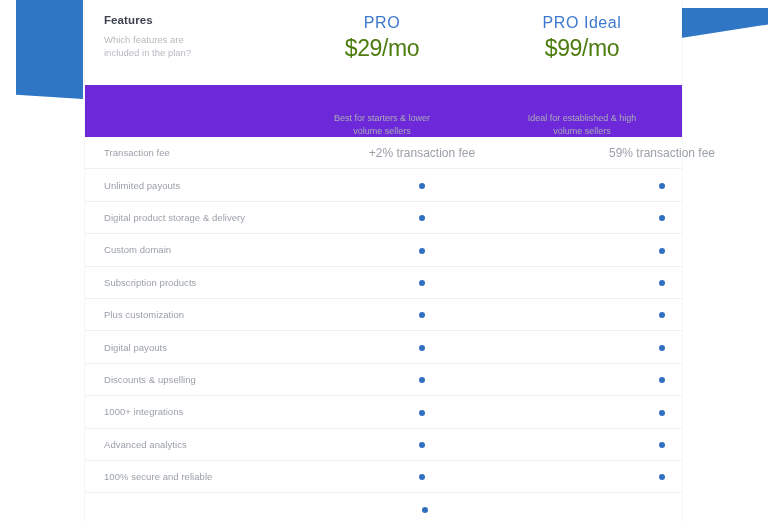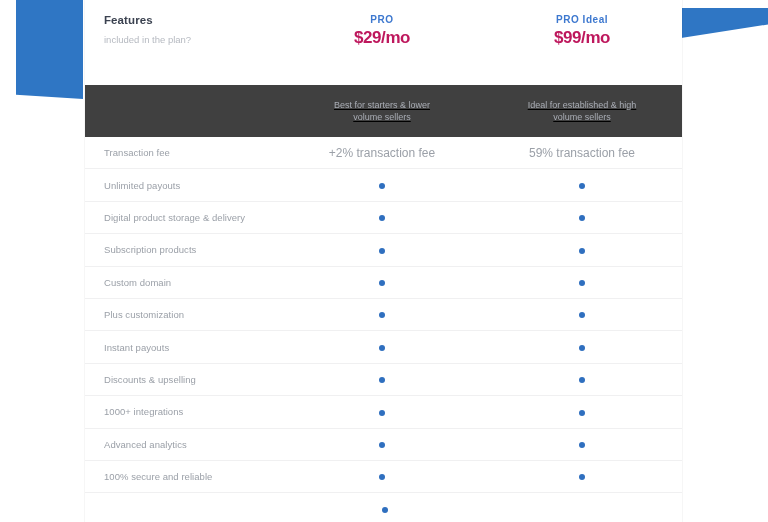--- a/index.html
+++ b/index.html
@@ -81,54 +81,54 @@
     letter-spacing: 0.1px;
     margin-bottom: 7px;
   }
   .features-sub {
     font-size: 9.5px;
     line-height: 13px;
     color: #b6bac1;
   }
 
   .plan-name {
-    font-size: 10px;
-    font-weight: bold;
+    font-size: 16px;
+    font-weight: normal;
     color: #3d78cf;
     letter-spacing: 0.55px;
     margin-bottom: 3px;
   }
   .plan-price {
-    font-size: 17px;
-    font-weight: bold;
-    color: #be185d;
+    font-size: 23px;
+    font-weight: normal;
+    color: #4d7c0f;
     letter-spacing: -0.4px;
   }
 
   
   .band-row {
     display: flex;
-    align-items: center;
+    align-items: flex-end;
     height: 52px;
-    background: #404040;
-    text-decoration: underline;
+    background: #6d28d9;
   }
   .band-text {
     font-size: 9px;
     line-height: 12.5px;
     color: #a9adb5;
     text-align: center;
   }
 
   
   .frow {
     display: flex;
     align-items: center;
     height: 31.4px;
     border-top: 1px solid #f0f0f1;
+    gap: 40px;
   }
   .frow:first-of-type {
     border-top: none;
   }
   .fname {
     width: 197px;
     flex: 0 0 197px;
     padding-left: 19px;
     box-sizing: border-box;
     font-size: 9.5px;
@@ -159,20 +159,21 @@
 
   <div class="deco-left"></div>
   <div class="deco-right"></div>
 
   <div class="card">
 
     <div class="head-row">
       <div class="col-feature">
         <div class="features-title">Features</div>
         <div class="features-sub">
+          <div>Which features are</div>
           <div>included in the plan?</div>
         </div>
       </div>
       <div class="col-plan">
         <div class="plan-name">PRO</div>
         <div class="plan-price">$29/mo</div>
       </div>
       <div class="col-plan">
         <div class="plan-name">PRO Ideal</div>
         <div class="plan-price">$99/mo</div>
@@ -205,36 +206,36 @@
           <div class="fname">Unlimited payouts</div>
           <div class="fval"><span class="dot"></span></div>
           <div class="fval"><span class="dot"></span></div>
         </div>
         <div class="frow">
           <div class="fname">Digital product storage &amp; delivery</div>
           <div class="fval"><span class="dot"></span></div>
           <div class="fval"><span class="dot"></span></div>
         </div>
         <div class="frow">
+          <div class="fname">Custom domain</div>
+          <div class="fval"><span class="dot"></span></div>
+          <div class="fval"><span class="dot"></span></div>
+        </div>
+        <div class="frow">
           <div class="fname">Subscription products</div>
           <div class="fval"><span class="dot"></span></div>
           <div class="fval"><span class="dot"></span></div>
         </div>
         <div class="frow">
-          <div class="fname">Custom domain</div>
-          <div class="fval"><span class="dot"></span></div>
-          <div class="fval"><span class="dot"></span></div>
-        </div>
-        <div class="frow">
           <div class="fname">Plus customization</div>
           <div class="fval"><span class="dot"></span></div>
           <div class="fval"><span class="dot"></span></div>
         </div>
         <div class="frow">
-          <div class="fname">Instant payouts</div>
+          <div class="fname">Digital payouts</div>
           <div class="fval"><span class="dot"></span></div>
           <div class="fval"><span class="dot"></span></div>
         </div>
         <div class="frow">
           <div class="fname">Discounts &amp; upselling</div>
           <div class="fval"><span class="dot"></span></div>
           <div class="fval"><span class="dot"></span></div>
         </div>
         <div class="frow">
           <div class="fname">1000+ integrations</div>

